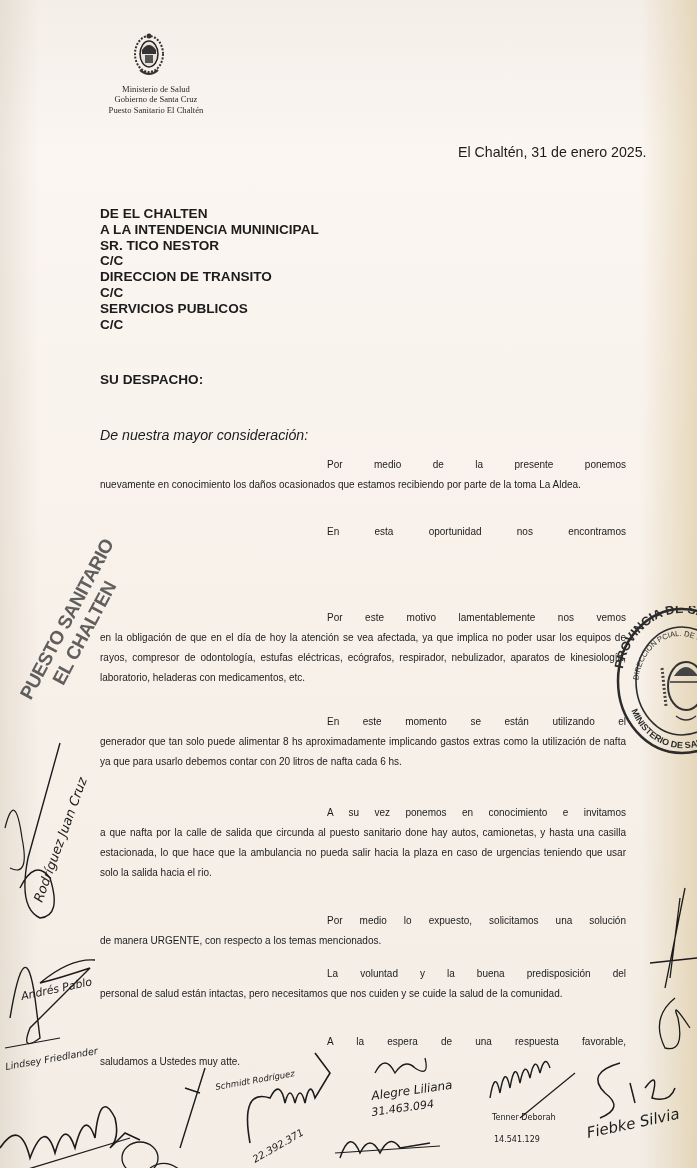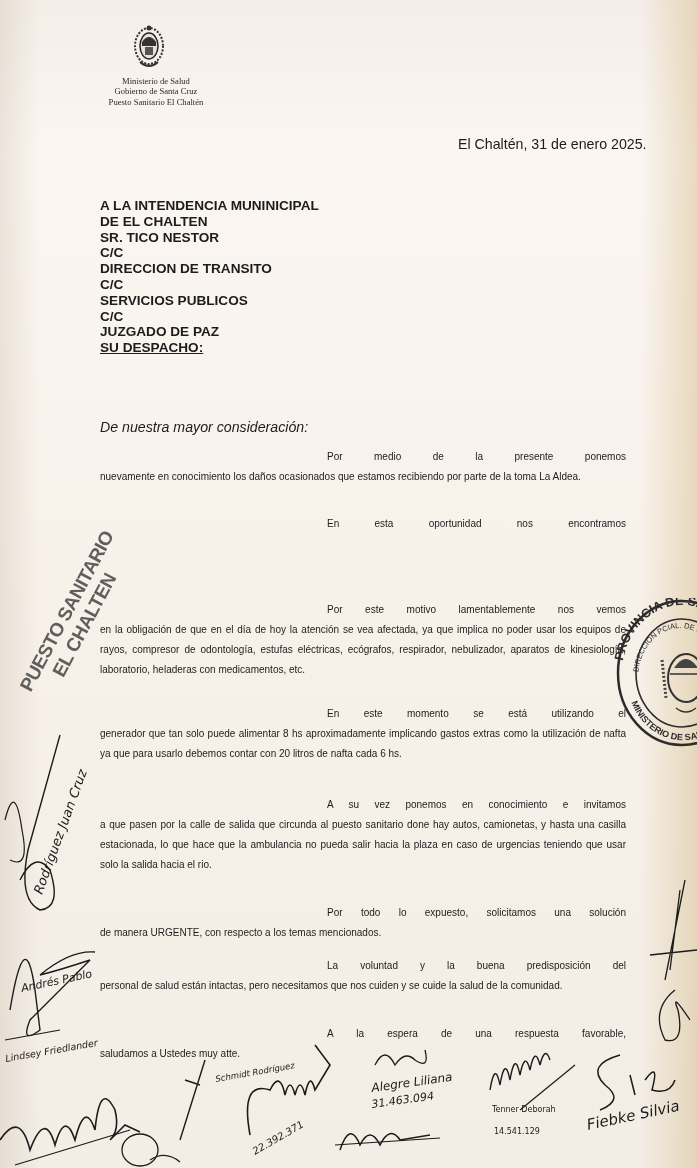--- a/index.html
+++ b/index.html
@@ -2,30 +2,30 @@
 <html><head>
 <meta charset="utf-8">
 <style>
   html,body{margin:0;padding:0;}
   body{width:697px;height:1168px;overflow:hidden;position:relative;
     background:#f7f1ea;
     background-image:
       linear-gradient(90deg, rgba(190,175,150,0.25) 0px, rgba(255,255,255,0) 40px, rgba(255,255,255,0) 640px, rgba(210,185,130,0.45) 697px),
       linear-gradient(180deg, #f4eee8 0px, #fbf6f2 150px, #f8f1ea 600px, #f3ede6 1168px);
     font-family:"Liberation Sans", sans-serif;color:#1c1c1c;}
-  .page{position:absolute;left:0;top:0;width:697px;height:840px;}
+  .page{position:absolute;left:0;top:8px;width:697px;height:840px;}
   .abs{position:absolute;}
   
   .crest{left:132px;top:24px;width:34px;height:48px;}
   .lh{left:88px;top:76px;width:136px;text-align:center;font-family:"Liberation Serif", serif;font-size:8.6px;line-height:10.4px;color:#2a2a2a;}
   .lh div{white-space:nowrap;}
   .date{left:421px;top:136px;font-size:14.2px;white-space:nowrap;margin-left:37px;}
   .addr{left:100px;top:198px;font-weight:bold;font-size:13.6px;line-height:15.8px;}
   .addr div{white-space:nowrap;}
-  .addr .u{text-decoration:underline;}
+  .addr .u{margin-top:40px;}
   .greet{left:100px;top:419px;font-size:14.2px;white-space:nowrap;font-style:italic;}
   .para{position:absolute;left:100px;width:526px;font-size:10px;line-height:20px;text-align:justify;text-align-last:left;}
   .para .first{display:block;text-indent:227px;text-align:justify;text-align-last:justify;}
   .para .rest{display:block;}
   .p1{top:447px;}
   .p2{top:514px;}
   .p3{top:600px;}
   .p4{top:704px;}
   .p5{top:795px;}
   .p6{top:903px;}
@@ -52,55 +52,54 @@
   </svg>
   <div class="abs lh">
     <div>Ministerio de Salud</div>
     <div>Gobierno de Santa Cruz</div>
     <div>Puesto Sanitario El Chaltén</div>
   </div>
 
   <div class="abs date">El Chaltén, 31 de enero 2025.</div>
 
   <div class="abs addr">
+    <div>DE EL CHALTEN</div>
     <div>A LA INTENDENCIA  MUNINICIPAL</div>
-    <div>DE EL CHALTEN</div>
     <div>SR. TICO NESTOR</div>
     <div>C/C</div>
     <div>DIRECCION DE TRANSITO</div>
     <div>C/C</div>
     <div>SERVICIOS PUBLICOS</div>
     <div>C/C</div>
-    <div>JUZGADO DE PAZ</div>
     <div class="u">SU DESPACHO:</div>
   </div>
 
   <div class="abs greet">De nuestra mayor consideración:</div>
 
   <div class="para p1">
     <span class="first">Por medio de la presente ponemos</span>
     <span class="rest">nuevamente en conocimiento los daños ocasionados que estamos recibiendo por parte de la toma La Aldea.</span>
   </div>
   <div class="para p2">
     <span class="first">En esta oportunidad nos encontramos</span>
   </div>
   <div class="para p3">
     <span class="first">Por este motivo lamentablemente nos vemos</span>
     <span class="rest">en la obligación de que en el día de hoy la atención se vea afectada, ya que implica no poder usar los equipos de rayos, compresor de odontología, estufas eléctricas, ecógrafos, respirador, nebulizador, aparatos de kinesiología, laboratorio, heladeras con medicamentos, etc.</span>
   </div>
   <div class="para p4">
-    <span class="first">En este momento se está utilizando el</span>
+    <span class="first">En este momento se están utilizando el</span>
     <span class="rest">generador que tan solo puede alimentar 8 hs aproximadamente implicando gastos extras como la utilización de nafta ya que para usarlo debemos contar con 20 litros de nafta cada 6 hs.</span>
   </div>
   <div class="para p5">
     <span class="first">A su vez ponemos en conocimiento e invitamos</span>
-    <span class="rest">a que pasen por la calle de salida que circunda al puesto sanitario done hay autos, camionetas, y hasta una casilla estacionada, lo que hace que la ambulancia no pueda salir hacia la plaza en caso de urgencias teniendo que usar solo la salida hacia el rio.</span>
+    <span class="rest">a que nafta por la calle de salida que circunda al puesto sanitario done hay autos, camionetas, y hasta una casilla estacionada, lo que hace que la ambulancia no pueda salir hacia la plaza en caso de urgencias teniendo que usar solo la salida hacia el rio.</span>
   </div>
   <div class="para p6">
-    <span class="first">Por todo lo expuesto, solicitamos una solución</span>
+    <span class="first">Por medio lo expuesto, solicitamos una solución</span>
     <span class="rest">de manera URGENTE, con respecto a los temas mencionados.</span>
   </div>
   <div class="para p8">
     <span class="first">A la espera de una respuesta favorable,</span>
     <span class="rest">saludamos a Ustedes muy atte.</span>
   </div>
   <div class="para p7">
     <span class="first">La voluntad y la buena predisposición del</span>
     <span class="rest">personal de salud están  intactas, pero necesitamos que nos cuiden y se cuide la salud de la comunidad.</span>
   </div>

